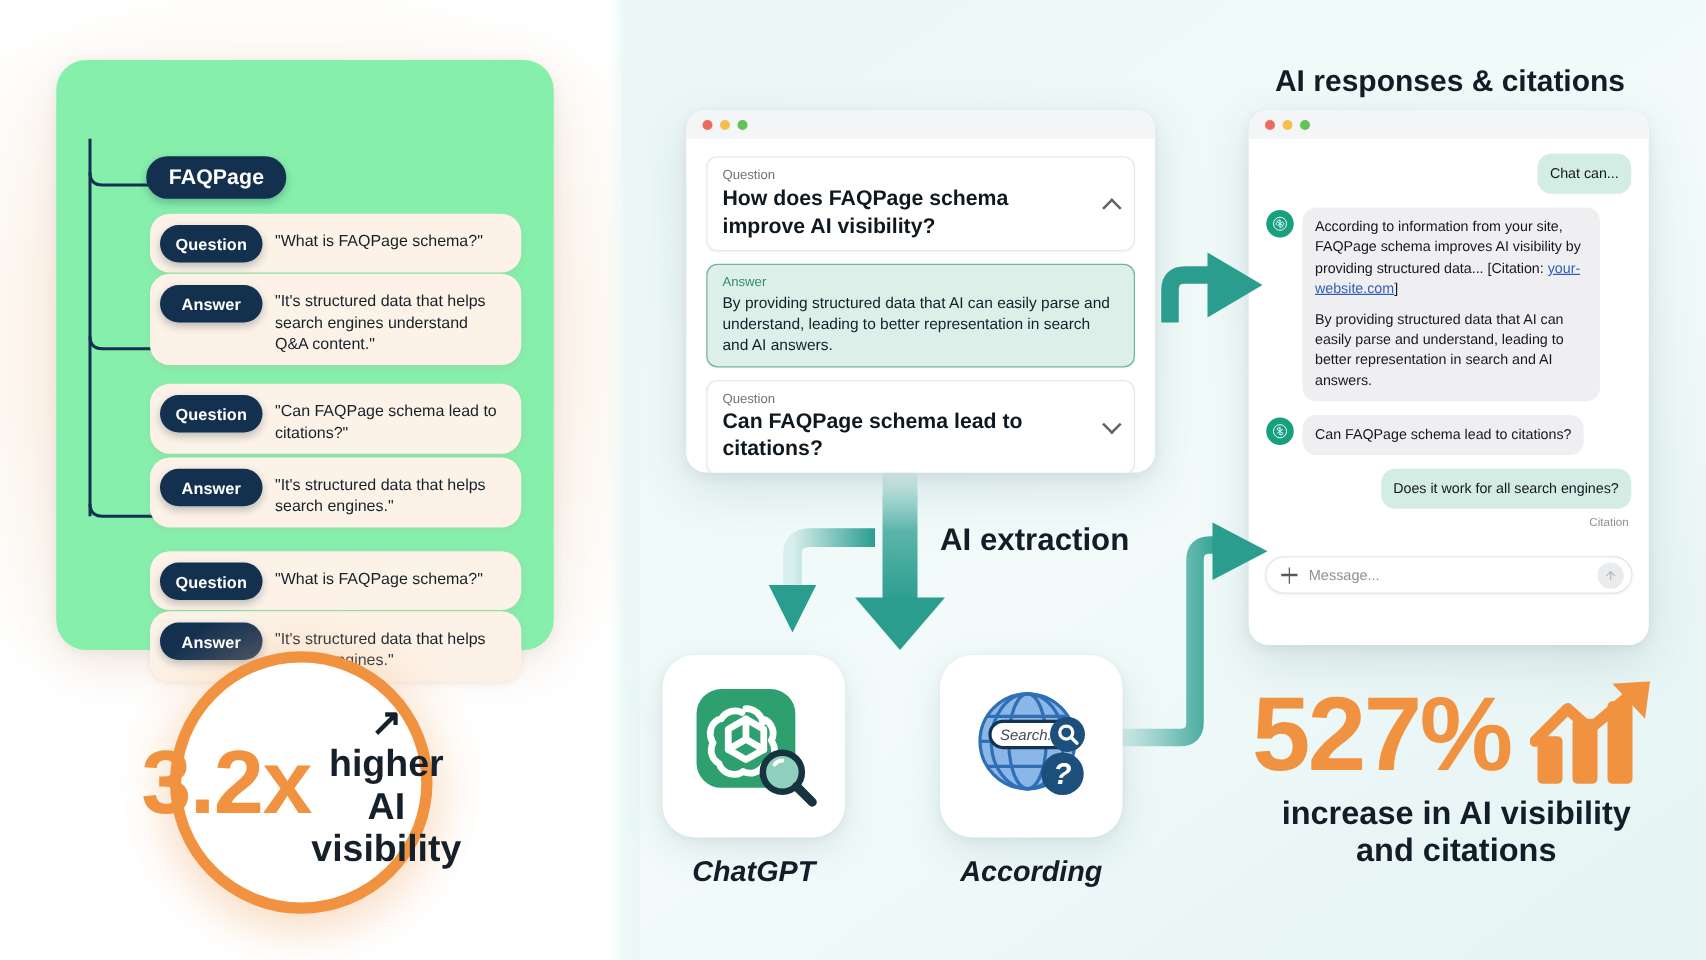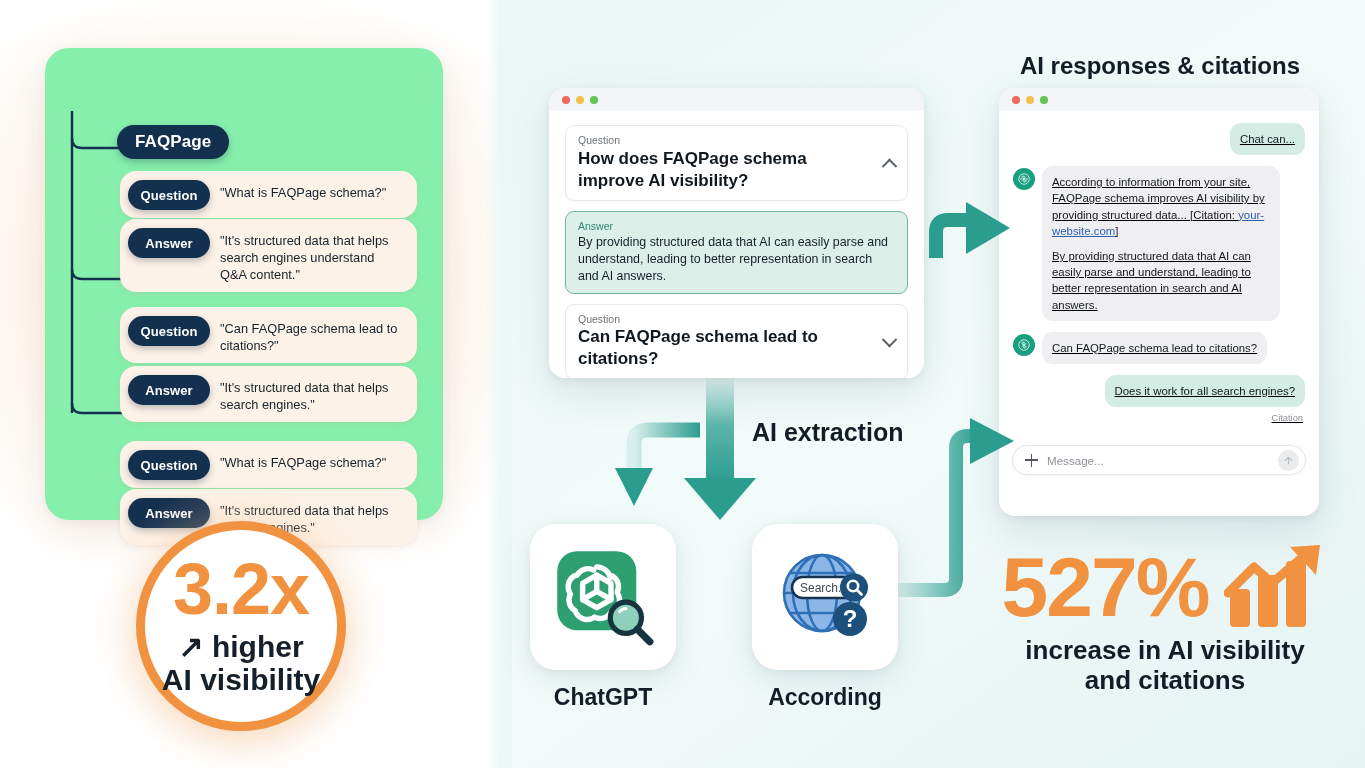--- a/index.html
+++ b/index.html
@@ -49,21 +49,21 @@
   .tree-svg { position:absolute; left:0; top:0; width:398px; height:472px; pointer-events:none; }
   .qa-row { position:absolute; display:flex; align-items:flex-start; gap:10px;
     background:#fdf2e7; border-radius:16px; padding:8px 14px 8px 8px;
     box-shadow: 0 2px 5px rgba(200,150,110,.16); }
   .qa-row .pill { flex:0 0 auto; height:30px; min-width:82px; padding:0 12px; font-size:13px; margin-top:1px;}
   .qa-text { font-size:12.8px; line-height:1.32; color:#17212b; padding-top:6px; }
 
   
   #stat-circle { position:absolute; left:136px; top:521px; width:210px; height:210px;
     border-radius:50%; background:#fff; border:9px solid #f0923f;
-    display:flex; flex-direction:column; align-items:center; justify-content:center;
+    display:flex; flex-direction:row; align-items:center; justify-content:center;
     box-shadow: 0 10px 34px rgba(233,150,80,.28); }
   #stat-value { font-size:72px; font-weight:800; color:#f0923f; line-height:.95; letter-spacing:-1px; }
   #stat-sub { font-size:30px; font-weight:700; color:#15202b; line-height:1.12; text-align:center; margin-top:6px; }
   .circle-glow { position:absolute; left:96px; top:481px; width:290px; height:290px; border-radius:50%;
     background: radial-gradient(circle, rgba(244,178,118,.40) 0%, rgba(250,215,180,.18) 52%, rgba(255,255,255,0) 72%); }
 
   
   .section-title { position:absolute; font-size:24px; font-weight:700; color:#131d27; text-align:center; }
   #title-faq { left:545px; top:52px; width:385px; }
   #title-ai  { left:995px; top:52px; width:330px; }
@@ -84,21 +84,21 @@
   .acc-q { font-size:17px; font-weight:700; color:#10181f; line-height:1.3; padding-right:26px; }
   .chev { position:absolute; right:12px; top:50%; width:11px; height:11px; margin-top:-5px;
     border-right:2px solid #5d6367; border-bottom:2px solid #5d6367; }
   .chev.down { transform: rotate(45deg) translate(-2px,-2px); }
   .chev.up   { transform: rotate(-135deg) translate(-2px,-2px); }
   .acc.answer { background:#ddefe9; border:1.4px solid #73b3a4; }
   .acc.answer .acc-label { color:#2f8c74; font-size:10.5px; }
   .acc-a { font-size:12.4px; color:#15202a; line-height:1.35; margin-top:1px; }
 
   
-  #chat-win { left:999px; top:88px; width:320px; height:428px;text-decoration:underline; }
+  #chat-win { left:999px; top:88px; width:320px; height:428px; }
   .chat-body { padding:12px 14px 0; height:376px; position:relative; }
   .msg-row { display:flex; align-items:flex-start; gap:7px; margin-bottom:11px; }
   .msg-row.out { justify-content:flex-end; }
   .avatar { width:22px; height:22px; border-radius:50%; background:#17a07e; flex:0 0 auto;
     display:flex; align-items:center; justify-content:center; margin-top:2px; }
   .bubble { border-radius:11px; padding:8px 10px; font-size:11.4px; line-height:1.42; max-width:238px; }
   .bubble.in { background:#efeff1; color:#12181e; }
   .bubble.out { background:#d3ece4; color:#12181e; }
   .bubble p + p { margin-top:9px; }
   .cite-link { color:#2f5fb5; text-decoration:underline; }
@@ -108,21 +108,21 @@
     box-shadow:0 1px 3px rgba(0,0,0,.05); background:#fff; }
   .plus { width:13px; height:13px; position:relative; flex:0 0 auto; }
   .plus::before,.plus::after{content:"";position:absolute;background:#55595d;}
   .plus::before{left:0;top:5.5px;width:13px;height:1.8px;}
   .plus::after{top:0;left:5.5px;height:13px;width:1.8px;}
   .composer-ph { font-size:11.6px; color:#8d9297; flex:1; }
   .send-btn { width:21px; height:21px; border-radius:50%; background:#e9ebed; flex:0 0 auto;
     display:flex; align-items:center; justify-content:center; }
 
   
-  .tool { position:absolute; width:146px; }
+  .tool { position:absolute; width:146px;font-style:italic; }
   .tool-card { width:146px; height:146px; background:#fff; border-radius:26px;
     display:flex; align-items:center; justify-content:center;
     box-shadow: 0 10px 30px rgba(80,120,125,.15), 0 2px 8px rgba(0,0,0,.05); }
   .tool-name { margin-top:14px; text-align:center; font-size:23px; font-weight:700; color:#131d27; }
   #tool-chatgpt { left:530px; top:524px; }
   #tool-perplexity { left:752px; top:524px; }
 
   
   #ai-extraction { position:absolute; left:752px; top:418px; font-size:25px; font-weight:700; color:#131d27; }
 

